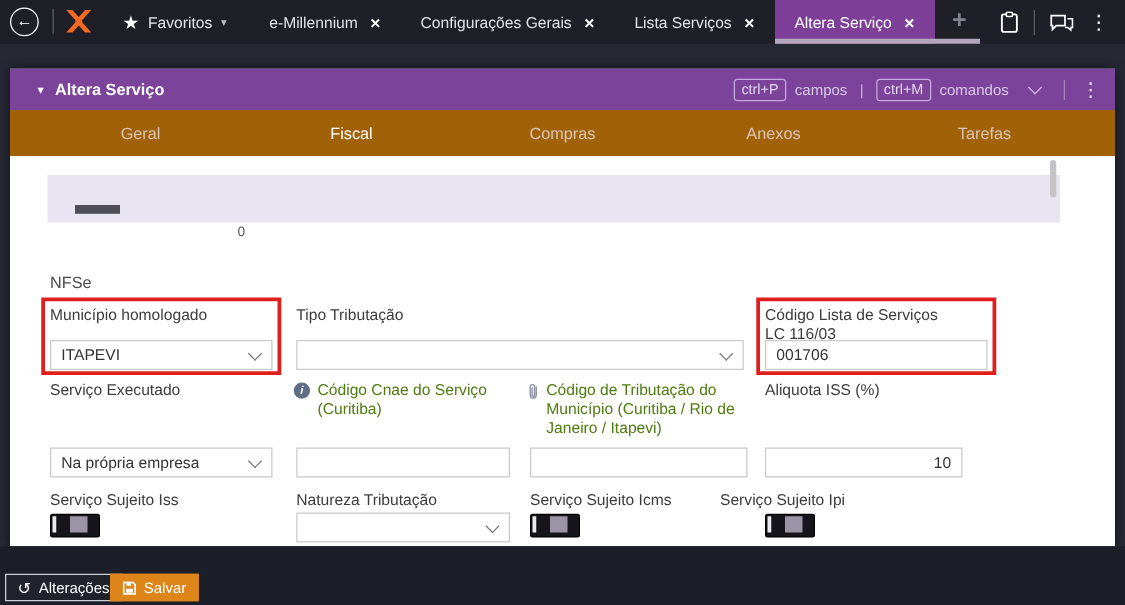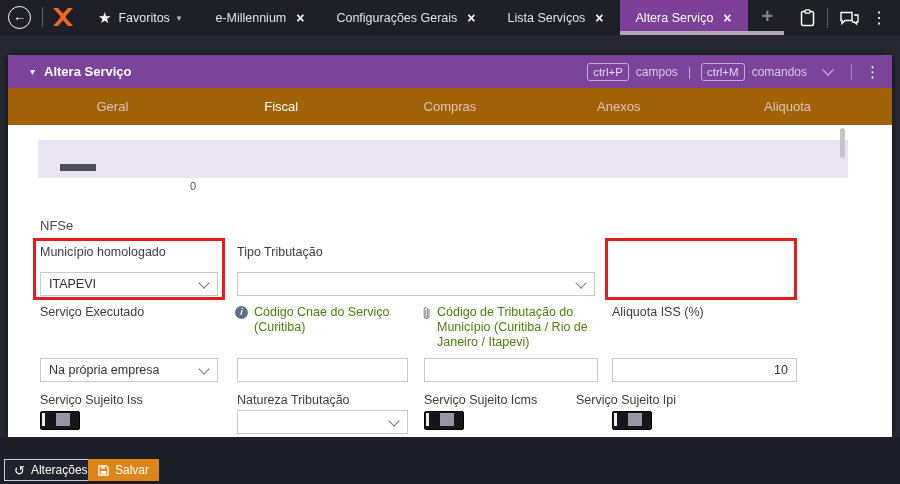--- a/index.html
+++ b/index.html
@@ -200,44 +200,49 @@
         <span class="ch-div"></span>
         <span class="ch-dots">⋮</span>
       </div>
     </div>
 
     <div class="wtabs">
       <div class="wtab"><span>Geral</span></div>
       <div class="wtab active"><span>Fiscal</span></div>
       <div class="wtab"><span>Compras</span></div>
       <div class="wtab"><span>Anexos</span></div>
-      <div class="wtab"><span>Aliquota</span></div>
+      <div class="wtab"><span>Tarefas</span></div>
     </div>
 
     <div class="chart-zone">
       <div class="chart-area">
         <div class="chart-bar"></div>
       </div>
       <div class="chart-tick">0</div>
       <div class="scroll-thumb"></div>
     </div>
 
     <div class="section-title">NFSe</div>
 
     <div class="lbl" style="left:32px; top:190px;">Município homologado</div>
     <div class="lbl" style="left:229px; top:190px;">Tipo Tributação</div>
+    <div class="lbl" style="left:604px; top:190px; width:185px;">
+      <span>Código Lista de Serviços</span><br>
+      <span>LC 116/03</span>
+    </div>
 
     <div class="sel" style="left:32px; top:217px; width:178px;">
       <span class="sel-val">ITAPEVI</span>
       <span class="sel-chev"></span>
     </div>
     <div class="sel" style="left:229px; top:217px; width:358px;">
       <span class="sel-val"></span>
       <span class="sel-chev"></span>
     </div>
+    <input class="inp" style="left: 604px; top: 217px; width: 178px;" value="001706">
 
     <div class="lbl" style="left:32px; top:250px;">Serviço Executado</div>
     <div class="lbl-icon-row" style="left:227px; top:250px; width:165px;">
       <span class="info-badge">i</span>
       <span class="lbl-wrap" style="width:140px;">Código Cnae do Serviço (Curitiba)</span>
     </div>
     <div class="lbl-icon-row" style="left:414px; top:250px; width:185px;">
       <span class="clip-icon">
         <svg width="9" height="14" viewBox="0 0 9 14">
           <path d="M7 3v7a2.4 2.4 0 0 1-4.8 0V3.4a1.7 1.7 0 0 1 3.4 0V10a.95.95 0 0 1-1.9 0V4" fill="none" stroke="#8a8fa0" stroke-width="1.1"></path>
@@ -246,21 +251,21 @@
       <span class="lbl-wrap" style="width:165px;">Código de Tributação do Município (Curitiba / Rio de Janeiro / Itapevi)</span>
     </div>
     <div class="lbl" style="left:604px; top:250px;">Aliquota ISS (%)</div>
 
     <div class="sel" style="left:32px; top:303px; width:178px;">
       <span class="sel-val">Na própria empresa</span>
       <span class="sel-chev"></span>
     </div>
     <input class="inp" style="left: 229px; top: 303px; width: 171px;">
     <input class="inp" style="left: 416px; top: 303px; width: 174px;">
-    <input class="inp right" style="left: 604px; top: 303px; width: 185px;" value="10">
+    <input class="inp right" style="left: 604px; top: 303px; width: 158px;" value="10">
 
     <div class="lbl" style="left:32px; top:338px;">Serviço Sujeito Iss</div>
     <div class="lbl" style="left:229px; top:338px;">Natureza Tributação</div>
     <div class="lbl" style="left:416px; top:338px;">Serviço Sujeito Icms</div>
     <div class="lbl" style="left:568px; top:338px;">Serviço Sujeito Ipi</div>
 
     <div class="toggle" style="left:32px; top:356px;">
         <span class="knob"></span>
       </div>
     <div class="sel" style="left:229px; top:355px; width:171px;">

